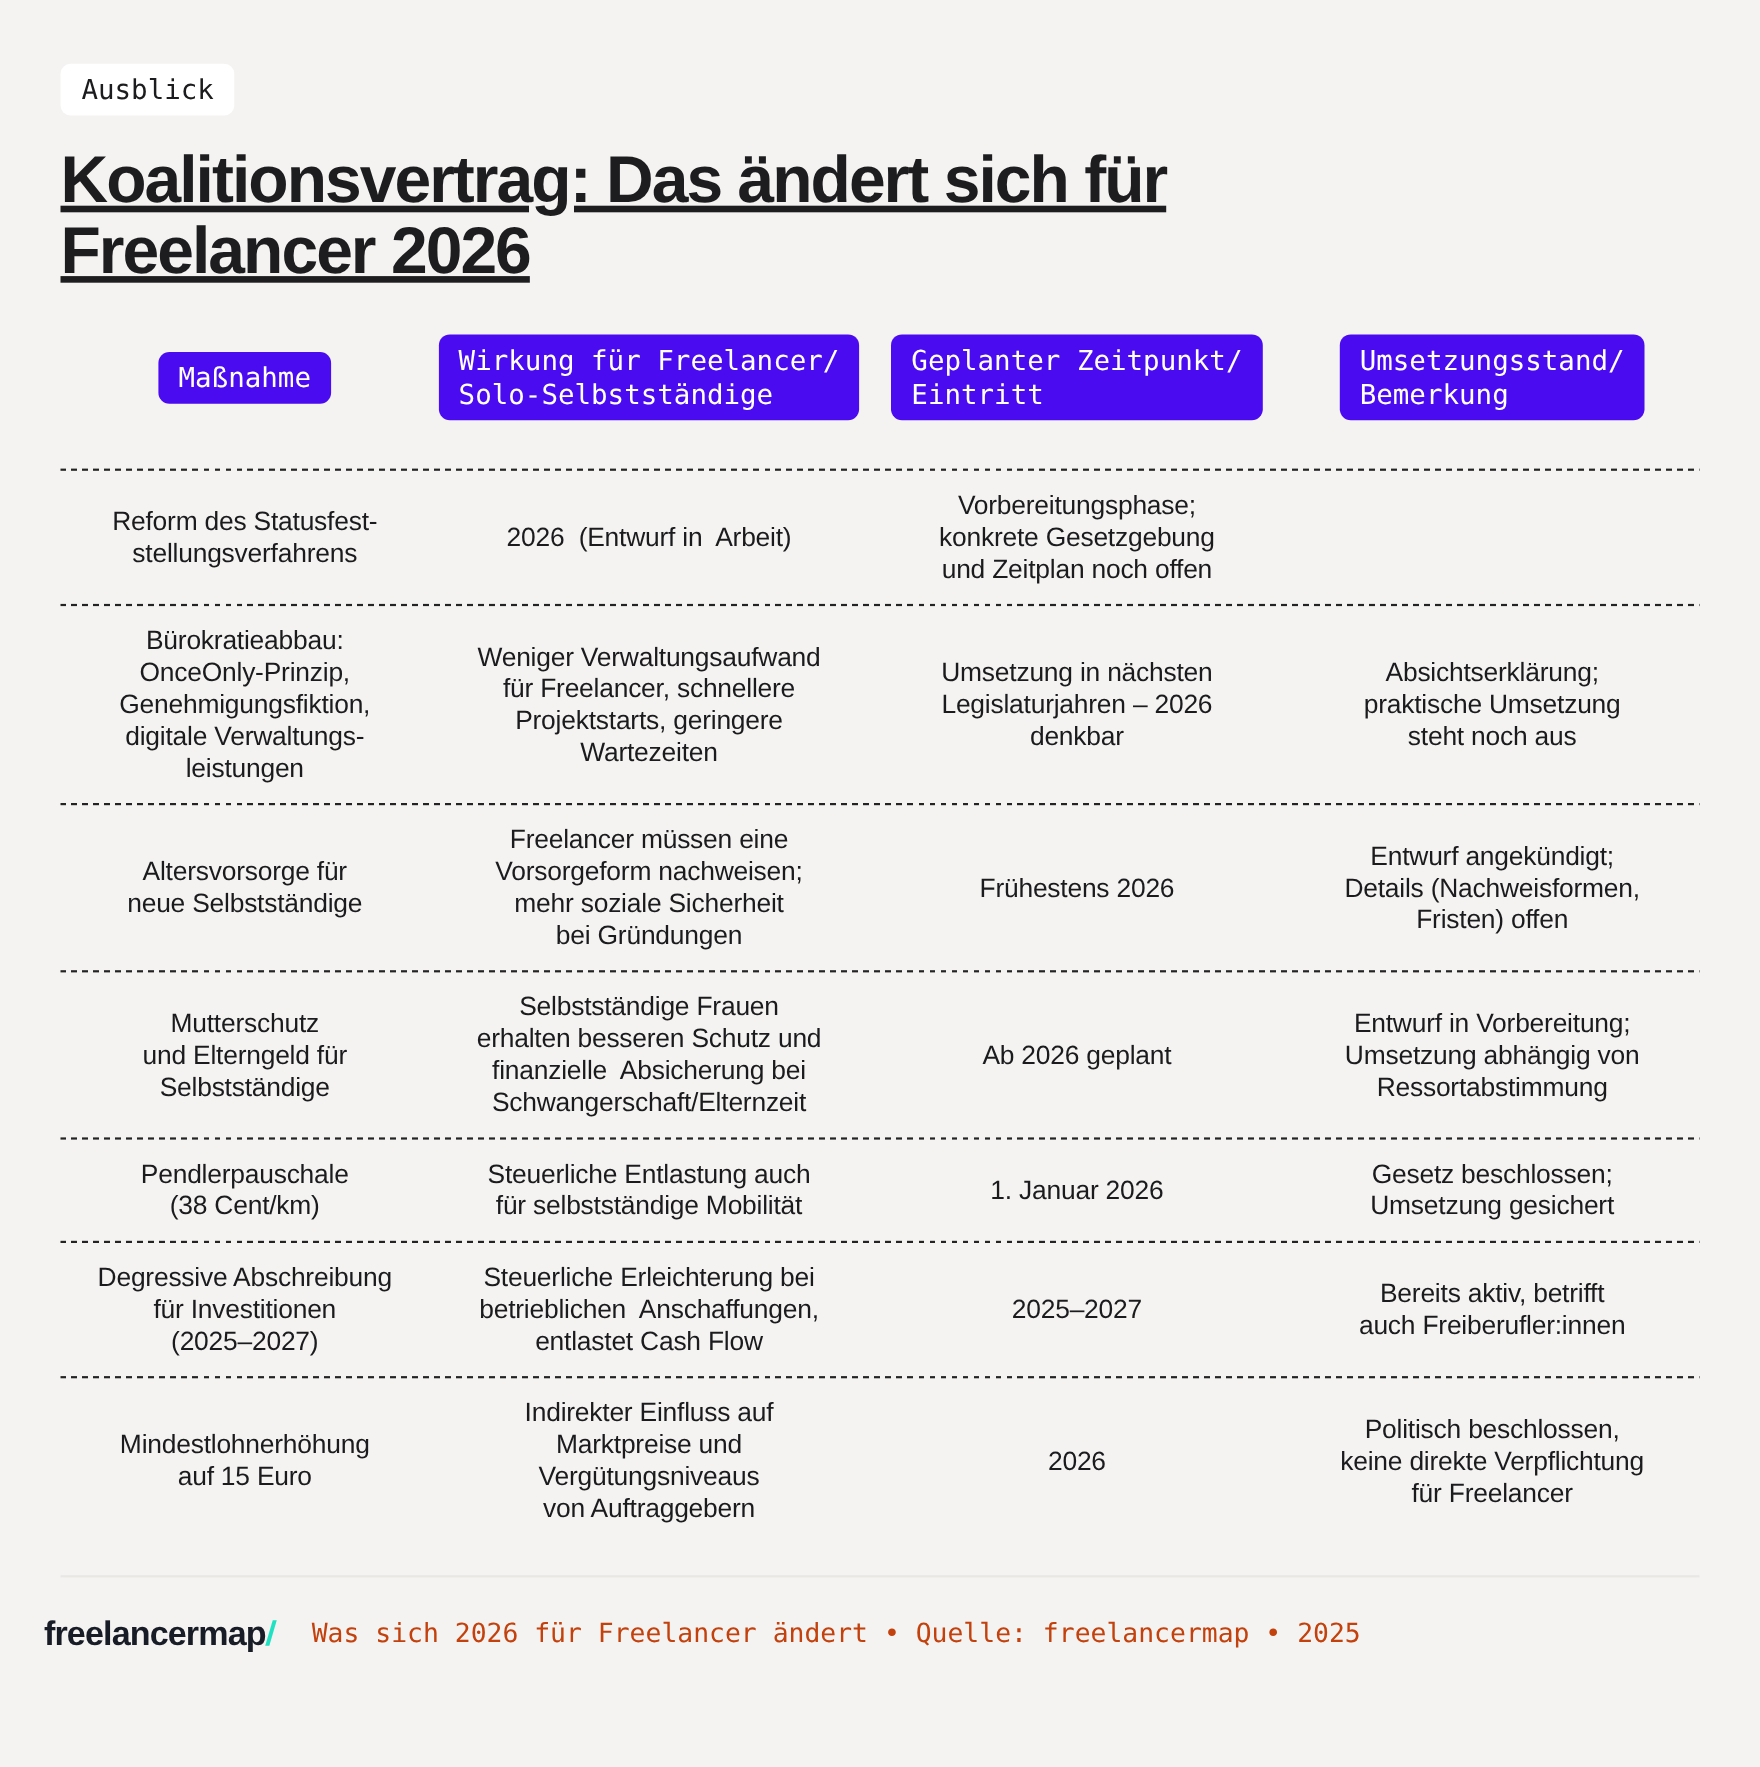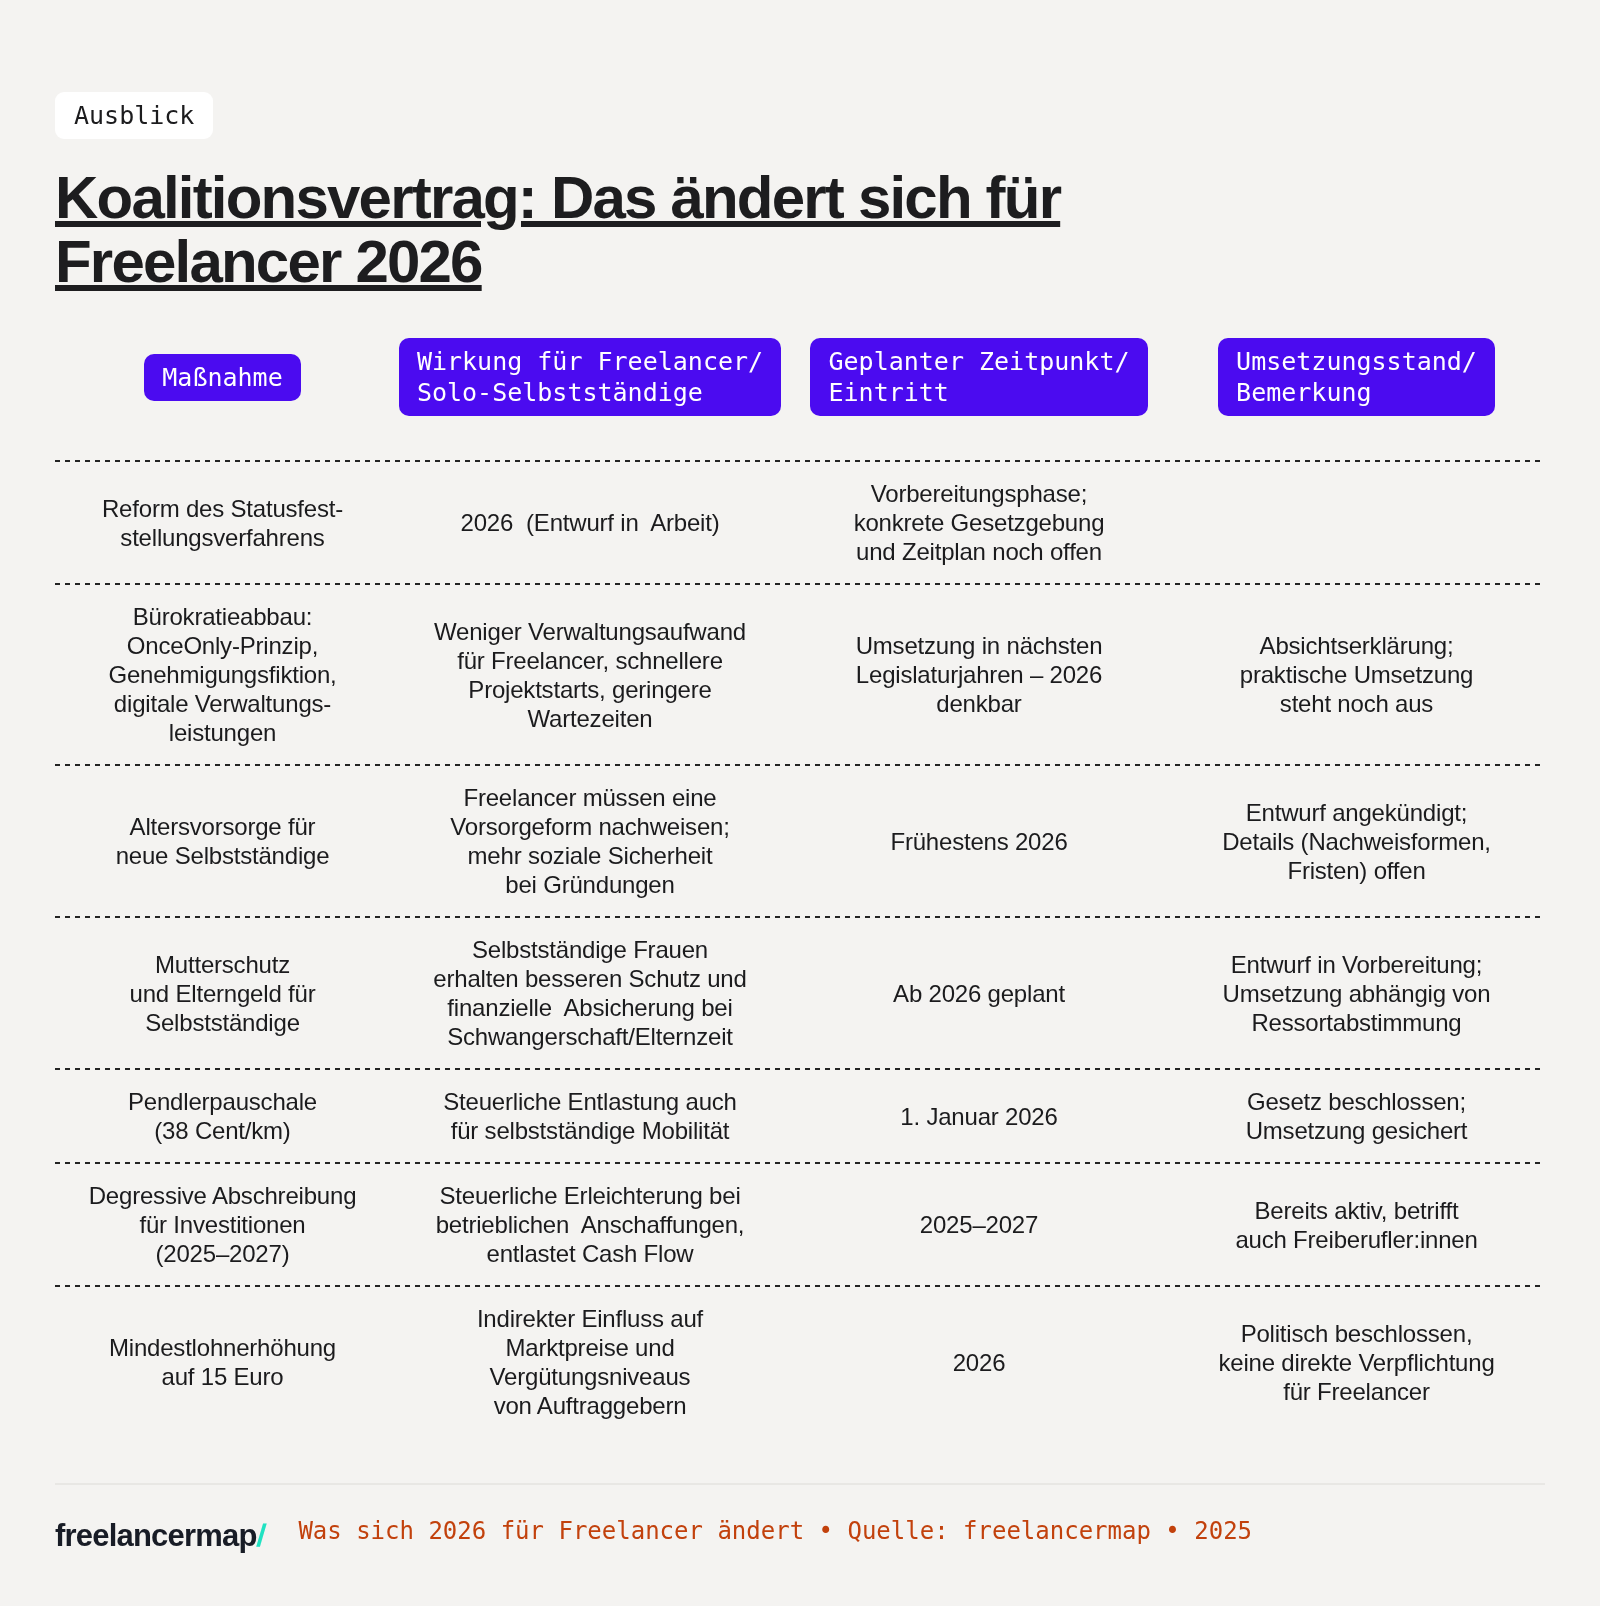--- a/index.html
+++ b/index.html
@@ -12,21 +12,21 @@
     --badge-bg:#ffffff;
   }
   *{margin:0;padding:0;box-sizing:border-box;}
   html,body{background:var(--bg);}
   body{
     width:1600px;height:1606px;overflow:hidden;
     font-family:"Liberation Sans", sans-serif;
     color:var(--ink);
     position:relative;
   }
-  .content{padding:17px 55px;margin-top:17px;}
+  .content{padding:0 55px;}
 
   
   .top-badge{
     display:inline-block;
     margin-top:58px;
     background:var(--badge-bg);
     border-radius:9px;
     padding:9px 19px;
     font-family:"DejaVu Sans Mono","Liberation Mono",monospace;
     font-size:25px;
@@ -91,22 +91,23 @@
   }
 
   
   .footer-divider{
     margin:29px 55px 0 55px;
     height:2px;
     background:var(--divider);
   }
   .footer{
     margin-top:33px;
-    padding:0 55px;
+    padding:0 40px;
     display:flex;
+    align-items:center;
   }
   .logo{
     font-size:31px;
     font-weight:700;
     letter-spacing:-0.8px;
     color:#181c26;
     display:flex;
     align-items:baseline;
   }
   .logo-slash{

